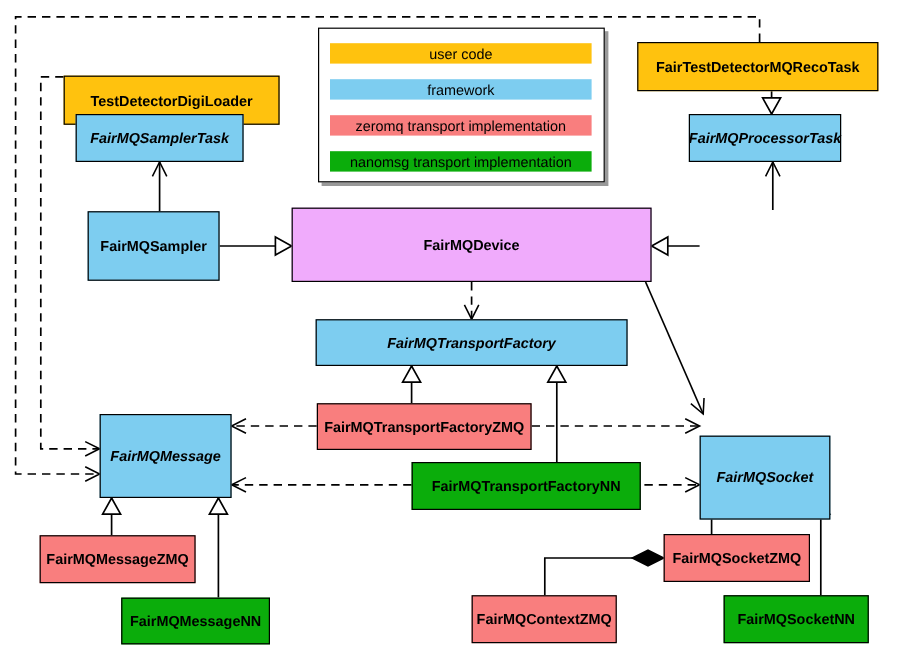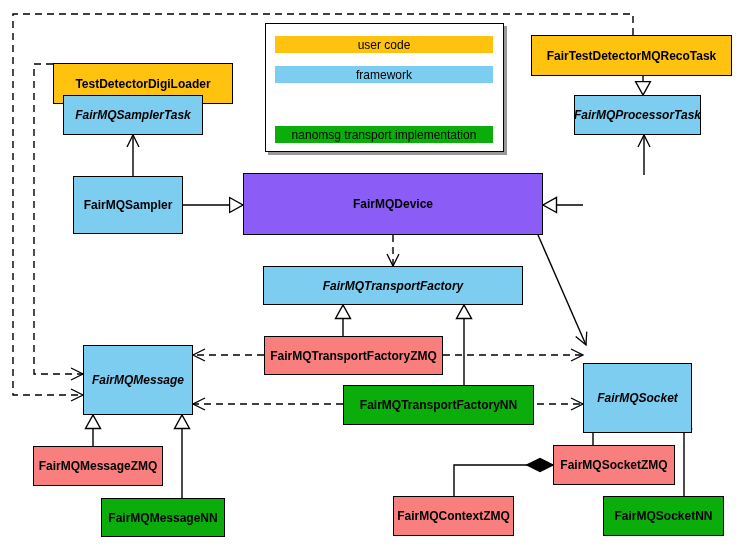--- a/index.html
+++ b/index.html
@@ -59,34 +59,35 @@
       </g>
 
       <path d="M454,496 L454,465 L528,465"></path>
       <polygon points="527,465 540,458.5 553,465 540,471.5" fill="#000" stroke="#000"></polygon>
     </g>
   </svg>
 
   <div class="legend">
     <div class="bar" style="top: 12px; background-color: rgb(255, 194, 14);">user code</div>
     <div class="bar" style="top: 42px; background-color: rgb(125, 205, 240);">framework</div>
+    <div class="bar" style="top: 72px; background-color: rgb(249, 126, 126);">zeromq transport implementation</div>
     <div class="bar" style="top: 102px; background-color: rgb(11, 173, 11);">nanomsg transport implementation</div>
   </div>
 
   <div class="node" style="left: 53px; top: 35px; width: 180px; height: 41px; background-color: rgb(255, 194, 14); margin-top: 28px;">TestDetectorDigiLoader</div>
 
   <div class="node" style="left: 531px; top: 35px; width: 201px; height: 41px; background-color: rgb(255, 194, 14);">FairTestDetectorMQRecoTask</div>
 
   <div class="node abstract" style="left: 63px; top: 95px; width: 140px; height: 40px; background-color: rgb(125, 205, 240);">FairMQSamplerTask</div>
 
   <div class="node abstract" style="left: 574px; top: 95px; width: 127px; height: 40px; background-color: rgb(125, 205, 240);">FairMQProcessorTask</div>
 
   <div class="node" style="left: 73px; top: 176px; width: 110px; height: 58px; background-color: rgb(125, 205, 240);">FairMQSampler</div>
 
-  <div class="node" style="left: 243px; top: 173px; width: 300px; height: 62px; background-color: #8b5cf6;">FairMQDevice</div>
+  <div class="node" style="left: 243px; top: 173px; width: 300px; height: 62px; background-color: #f0abfc;">FairMQDevice</div>
 
 
   <div class="node abstract" style="left: 263px; top: 266px; width: 260px; height: 39px; background-color: rgb(125, 205, 240);">FairMQTransportFactory</div>
 
   <div class="node" style="left: 264px; top: 336px; width: 179px; height: 39px; background-color: rgb(249, 126, 126);">FairMQTransportFactoryZMQ</div>
 
   <div class="node" style="left: 343px; top: 385px; width: 191px; height: 40px; background-color: rgb(11, 173, 11);">FairMQTransportFactoryNN</div>
 
   <div class="node abstract" style="left: 83px; top: 345px; width: 110px; height: 70px; background-color: rgb(125, 205, 240);">FairMQMessage</div>
 

